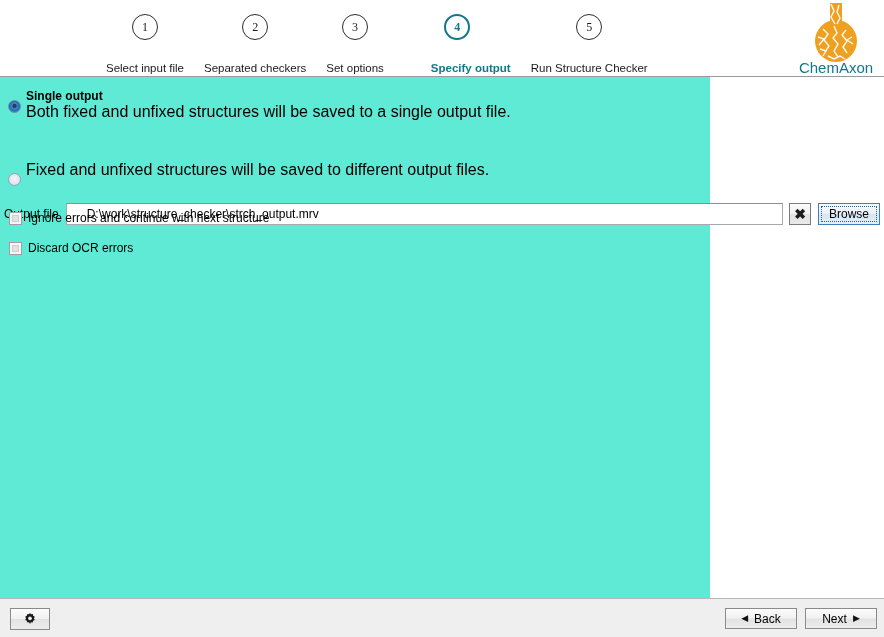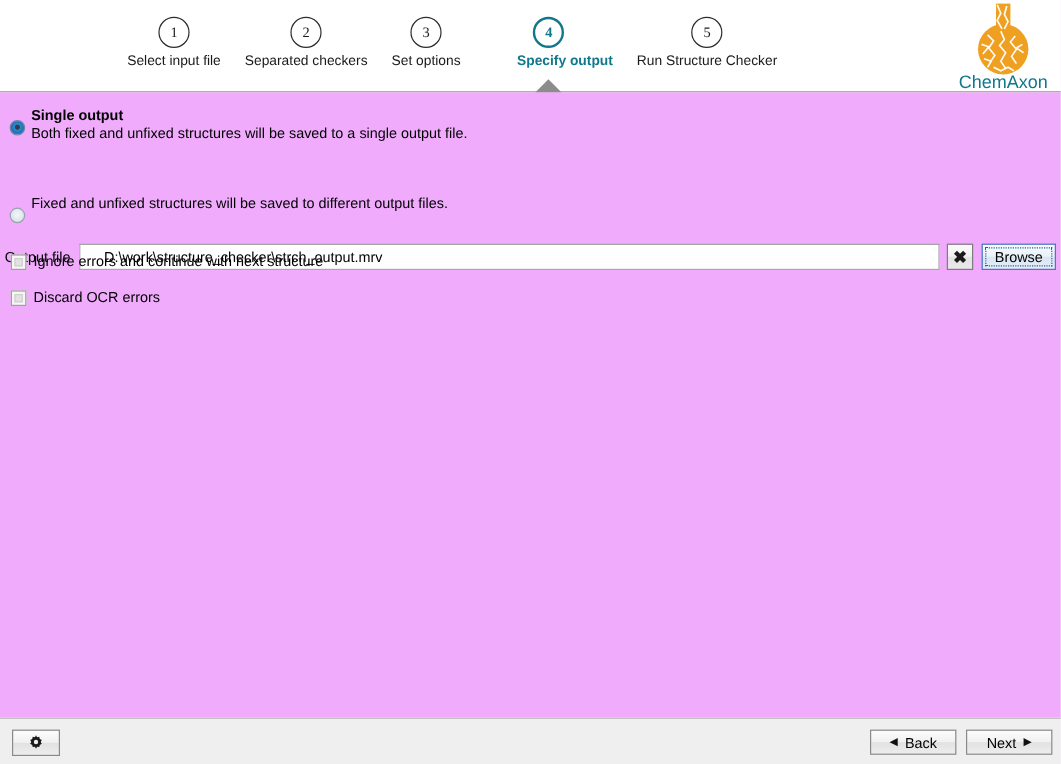--- a/index.html
+++ b/index.html
@@ -61,21 +61,21 @@
     margin-top: 14px;
     background: #ffffff;
     font-family: "Liberation Serif", serif;
   }
   .step.current .step-circle {
     border: 2.2px solid #11788c;
     color: #11788c;
     font-weight: bold;
   }
   .step-label {
-    margin-top: 5px;
+    margin-top: 22px;
     font-size: 11.5px;
     color: #1a1a1a;
     white-space: nowrap;
   }
   .step.current .step-label {
     color: #11788c;
     font-weight: bold;
     padding-left: 27px;
   }
   .step-pointer {
@@ -96,23 +96,23 @@
     top: 1px;
     width: 92px;
     height: 76px;
   }
   #logo svg { display: block; }
 
   
   #content {
     position: absolute;
     left: 0; top: 77px;
-    width: 884px;
+    width: 710px;
     height: 521px;
-    background: #f0abfc;
+    background: #5eead4;
     box-sizing: border-box;
   }
 
   .opt-block {
     position: absolute;
     left: 8px;
   }
   .opt-row {
     display: flex;
     flex-direction: row;
@@ -134,21 +134,21 @@
     border: 1px solid #6d87a0;
   }
   .opt-texts { display: flex; flex-direction: column; }
   .opt-title {
     font-weight: bold;
     font-size: 12px;
     color: #000;
     line-height: 15px;
   }
   .opt-desc {
-    font-size: 12px;
+    font-size: 16px;
     color: #000;
     line-height: 15px;
   }
 
   
   #output-file-row {
     position: absolute;
     left: 4px;
     top: 124px;
     width: 876px;

